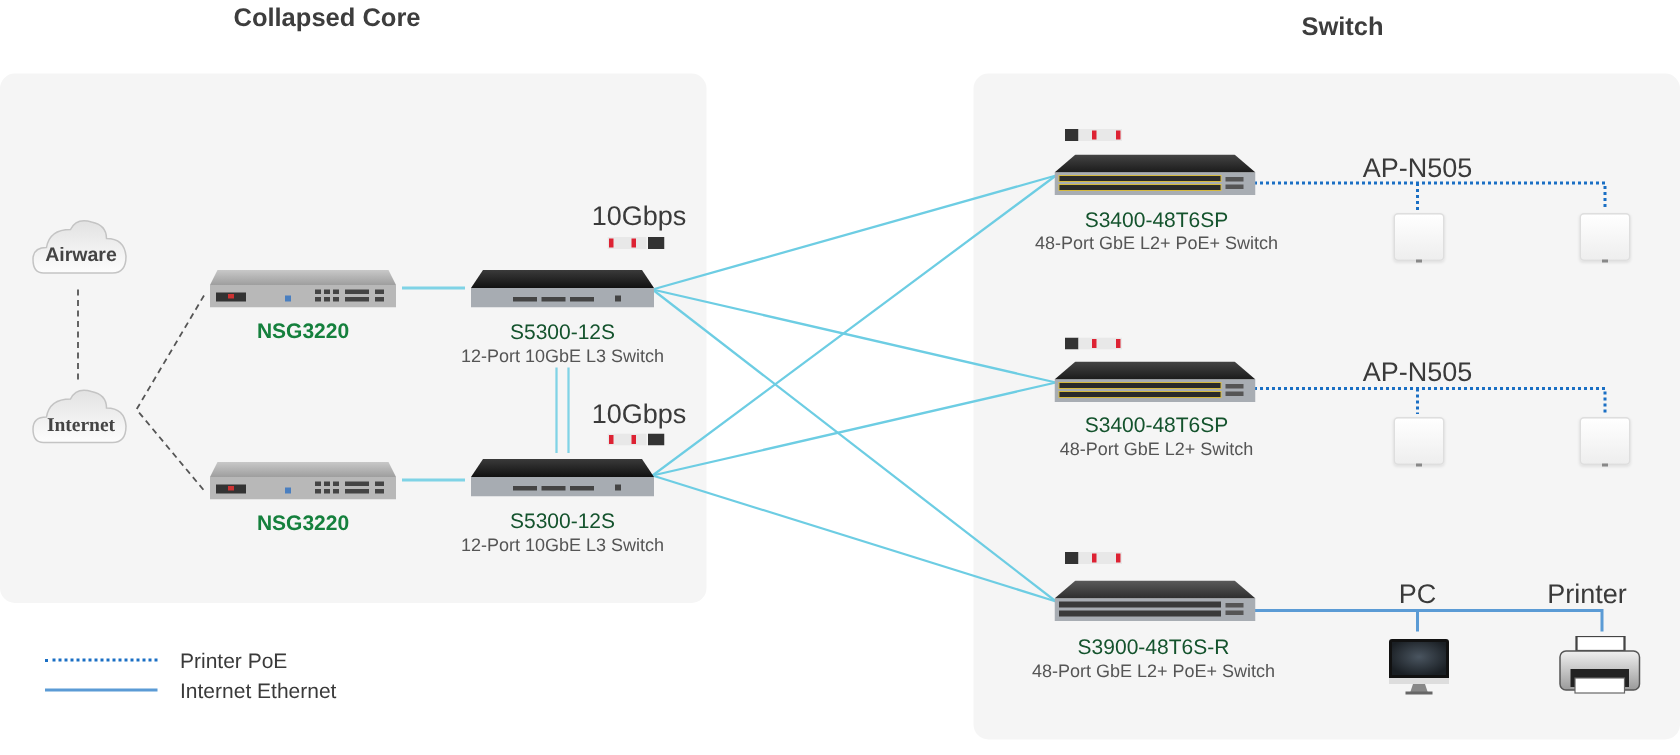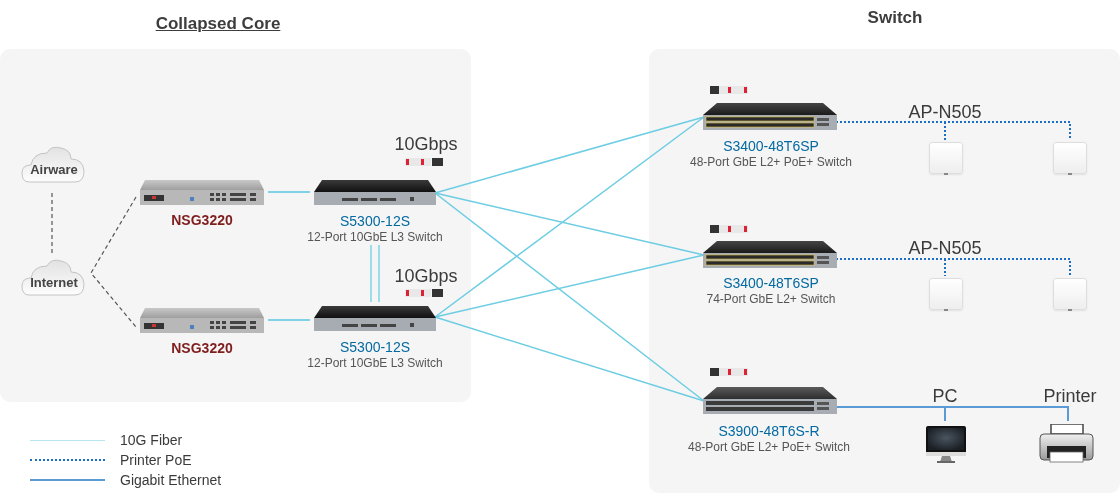--- a/index.html
+++ b/index.html
@@ -2,38 +2,38 @@
 <html><head>
 <meta charset="utf-8">
 <style>
   html, body { margin: 0; padding: 0; background: #ffffff; }
   body { width: 1120px; height: 503px; position: relative; overflow: hidden; font-family: "Liberation Sans", "DejaVu Sans", sans-serif; color: #3a3a3a; }
   .zone-title { position: absolute; font-weight: bold; font-size: 17px; color: #3d3d3d; text-align: center; }
   .panel { position: absolute; background: #f5f5f5; border-radius: 10px; }
   svg#links { position: absolute; left: 0; top: 0; width: 1120px; height: 503px; pointer-events: none; }
   .dev { position: absolute; }
   .lbl { position: absolute; text-align: center; white-space: nowrap; transform: translateX(-50%); }
-  .lbl .name { font-size: 14px; color: #0369a1; line-height: 17px; }
-  .lbl .name.bold { font-weight: bold; color: #7f1d1d; }
+  .lbl .name { font-size: 14px; color: #14532d; line-height: 17px; }
+  .lbl .name.bold { font-weight: bold; color: #15803d; }
   .lbl .desc { font-size: 12px; color: #555; line-height: 15px; }
   .speed { position: absolute; font-size: 18px; color: #3a3a3a; transform: translateX(-50%); }
   .sfp { position: absolute; width: 38px; height: 8px; }
   .cloud { position: absolute; width: 64px; height: 38px; }
   .cloud-text { position: absolute; font-size: 13px; font-weight: bold; color: #444; transform: translateX(-50%); text-align: right; }
   .legend { position: absolute; left: 30px; top: 430px; }
   .legend-row { display: flex; align-items: center; height: 20px; }
   .legend-line { width: 75px; height: 0; margin-right: 15px; }
   .legend-text { font-size: 14px; color: #3a3a3a; }
   .ap { position: absolute; width: 32px; height: 30px; background: linear-gradient(#ffffff,#eeeeee); border: 1px solid #dedede; border-radius: 3px; box-shadow: 0 1px 2px rgba(0,0,0,0.08); }
   .ap::after { content: ""; position: absolute; left: 14px; bottom: -2px; width: 4px; height: 2px; background: #888; }
 </style>
 </head>
 <body>
 
-<div class="zone-title" style="left:118px; top:14px; width:200px;text-decoration:underline;">Collapsed Core</div>
+<div class="zone-title" style="left:118px; top:2px; width:200px;">Collapsed Core</div>
 <div class="zone-title" style="left:795px; top:8px; width:200px;">Switch</div>
 
 <div class="panel" style="left:0; top:49px; width:471px; height:353px;"></div>
 <div class="panel" style="left:649px; top:49px; width:471px; height:444px;"></div>
 
 <svg id="links" viewBox="0 0 1120 503">
 
   <line x1="52" y1="193" x2="52" y2="254" stroke="#555" stroke-width="1.2" stroke-dasharray="4,3"></line>
   <polyline points="136,197 91,273 136,327" fill="none" stroke="#555" stroke-width="1.2" stroke-dasharray="4,3"></polyline>
 
@@ -66,21 +66,21 @@
         <stop offset="1" stop-color="#fdfdfd"></stop>
       </linearGradient>
     </defs>
   <path d="M8,37 Q1,37 1,28 Q1,20 10,20 Q12,8 26,8 Q30,0 40,3 Q50,5 50,14 Q62,14 63,26 Q63,37 54,37 Z" fill="url(#cg)" stroke="#c4c4c4" stroke-width="1"></path>
 </svg>
 <div class="cloud-text" style="left:54px; top:162px;">Airware</div>
 
 <svg class="cloud" style="left:21px; top:258px;" viewBox="0 0 64 38">
   <path d="M8,37 Q1,37 1,28 Q1,20 10,20 Q12,8 26,8 Q30,0 40,3 Q50,5 50,14 Q62,14 63,26 Q63,37 54,37 Z" fill="url(#cg)" stroke="#c4c4c4" stroke-width="1"></path>
 </svg>
-<div class="cloud-text" style="left:54px; top:275px;">Internet</div>
+<div class="cloud-text" style="left:54px; top:275px;font-family:Liberation Serif, serif;">Internet</div>
 
 <svg class="dev" style="left:140px; top:180px; width:124px; height:25px;" viewBox="0 0 124 25">
   <defs>
       <linearGradient id="fwg" x1="0" y1="0" x2="0" y2="1">
         <stop offset="0" stop-color="#c8c8c8"></stop>
         <stop offset="1" stop-color="#9e9e9e"></stop>
       </linearGradient>
     </defs>
   <polygon points="5,0 119,0 124,10 0,10" fill="url(#fwg)"></polygon>
   <rect x="0" y="10" width="124" height="15" fill="#b8b8b8"></rect>
@@ -222,21 +222,21 @@
       <rect x="3" y="14" width="108" height="4"></rect>
       <rect x="3" y="20" width="108" height="4"></rect>
     </g>
   <g fill="#555">
       <rect x="114" y="15" width="12" height="3"></rect>
       <rect x="114" y="20" width="12" height="3"></rect>
     </g>
 </svg>
 <div class="lbl" style="left:771px; top:275px;">
   <div class="name">S3400-48T6SP</div>
-  <div class="desc">74-Port GbE L2+ Switch</div>
+  <div class="desc">48-Port GbE L2+ Switch</div>
 </div>
 <div class="speed" style="left:945px; top:238px;">AP-N505</div>
 <div class="ap" style="left:929px; top:278px;"></div>
 <div class="ap" style="left:1053px; top:278px;"></div>
 
 <svg class="sfp" style="left:710px; top:368px;" viewBox="0 0 38 8">
   <rect x="0" y="0" width="9" height="8" fill="#333"></rect>
     <rect x="9" y="0" width="29" height="8" fill="#e8e8e8"></rect>
     <rect x="18" y="1" width="3" height="6" fill="#d23"></rect>
     <rect x="34" y="1" width="3" height="6" fill="#d23"></rect>
@@ -272,40 +272,36 @@
         <stop offset="1" stop-color="#1a1f24"></stop>
       </radialGradient>
     </defs>
   <rect x="0" y="0" width="40" height="28" rx="2" fill="#111"></rect>
   <rect x="2" y="2" width="36" height="22" fill="url(#scr)"></rect>
   <rect x="0" y="26" width="40" height="4" fill="#ddd"></rect>
   <polygon points="16,30 24,30 26,36 14,36" fill="#888"></polygon>
   <rect x="11" y="35" width="18" height="2" fill="#666"></rect>
 </svg>
 
-<div class="speed" style="left:1058px; top:386px;margin-left:12px;">Printer</div>
+<div class="speed" style="left:1058px; top:386px;">Printer</div>
 <svg class="dev" style="left:1039px; top:424px; width:55px; height:40px;" viewBox="0 0 55 40">
   <defs>
       <linearGradient id="prg" x1="0" y1="0" x2="0" y2="1">
         <stop offset="0" stop-color="#f0f0f0"></stop>
         <stop offset="1" stop-color="#9a9a9a"></stop>
       </linearGradient>
     </defs>
   <rect x="12" y="0" width="32" height="10" fill="#fff" stroke="#444" stroke-width="1.5"></rect>
   <rect x="1" y="10" width="53" height="26" rx="4" fill="url(#prg)" stroke="#555" stroke-width="1"></rect>
   <rect x="8" y="22" width="39" height="12" fill="#222"></rect>
   <rect x="11" y="28" width="33" height="10" fill="#fff" stroke="#666" stroke-width="0.8"></rect>
 </svg>
 
 <div class="legend">
-  <div class="legend-row">
-    <div class="legend-line" style="border-top:1.5px solid #b8e6f0;"></div>
-    <span class="legend-text">10G Fiber</span>
-  </div>
   <div class="legend-row">
     <div class="legend-line" style="border-top:2px dotted #1a6fc4;"></div>
     <span class="legend-text">Printer PoE</span>
   </div>
   <div class="legend-row">
     <div class="legend-line" style="border-top:2px solid #5b9bd5;"></div>
-    <span class="legend-text">Gigabit Ethernet</span>
+    <span class="legend-text">Internet Ethernet</span>
   </div>
 </div>
 
 </body></html>

